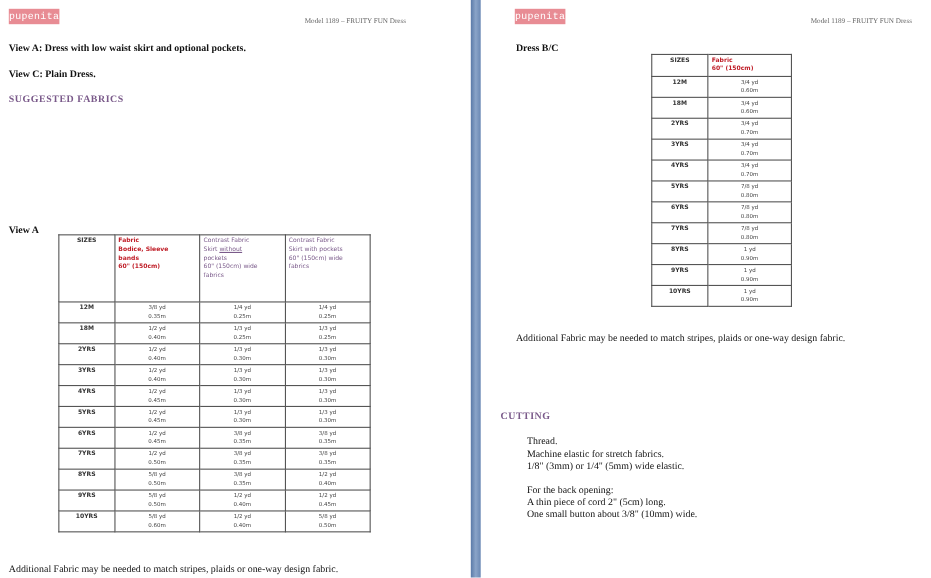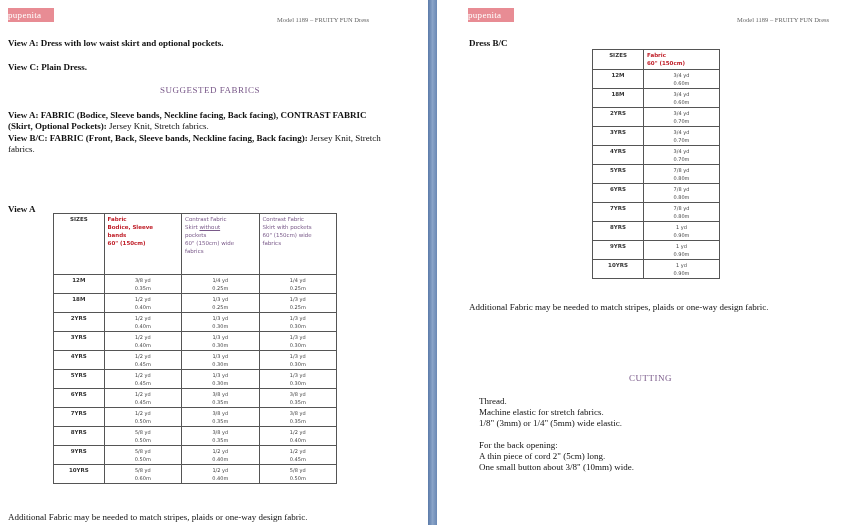--- a/index.html
+++ b/index.html
@@ -2,53 +2,47 @@
 <html><head>
 <meta charset="utf-8">
 <style>
   html, body { margin:0; padding:0; }
   body { width:846px; height:525px; overflow:hidden; background:#fff; position:relative; font-family:"Liberation Serif", serif; }
   .page { position:absolute; top:0; height:525px; background:#fff; overflow:hidden; }
   .page-left { left:0; width:427px; }
   .page-right { left:455px; width:391px; }
   .gutter { position:absolute; left:427px; top:0; width:28px; height:525px; background:#fff; }
   .gutter-bar { position:absolute; left:428px; top:0; width:9px; height:525px; background:linear-gradient(to right,#5a7aa8,#8aa4c8 50%,#6a88b4); }
-  .logo { position:absolute; top:8px; width:46px; height:14px; background:#e88c94; color:#fff; font-family:Liberation Serif, serif; font-size:9px; line-height:14px; letter-spacing:0.3px; }
+  .logo { position:absolute; top:8px; width:46px; height:14px; background:#e88c94; color:#fff; font-family:Liberation Mono, monospace; font-size:9px; line-height:14px; text-align:center; letter-spacing:0.3px; }
   .model { position:absolute; top:16px; font-size:6.5px; color:#666; white-space:nowrap; }
   .red { color:#c0202a; }
   .purple { color:#7a5a8a; }
   .b { font-weight:bold;text-align:right; }
   .txt { position:absolute; font-size:9px; line-height:11px; color:#111; }
-  .heading { position:absolute; font-size:9px; font-weight:normal; color:#7a5a8a; text-align:center; letter-spacing:0.5px; }
+  .heading { position:absolute; font-size:9px; font-weight:bold; color:#7a5a8a; letter-spacing:0.5px; }
   table.fab { position:absolute; border-collapse:collapse; font-family:"DejaVu Sans", sans-serif; }
   table.fab td { border:1px solid #555; font-size:5.5px; line-height:8px; padding:1px 3px; vertical-align:top; }
   table.fab td.size { font-weight:bold; text-align:center; color:#333; font-size:5.5px; }
   table.fab td.val { text-align:center; color:#444; font-size:5px; }
   .hdr-red { color:#c0202a; }
   .hdr-purple { color:#7a5a8a; }
   .u { text-decoration:underline; }
 </style>
 </head>
 <body>
 
 <div class="page page-left">
   <div class="logo" style="left:8px;">pupenita</div>
   <div class="model" style="left:277px;">Model 1189 – FRUITY FUN Dress</div>
 
   <div class="txt red b" style="left:8px; top:38px;">View A: Dress  with low waist skirt and  optional pockets.</div>
   <div class="txt red b" style="left:8px; top:62px;">View C: Plain Dress.</div>
 
   <div class="heading" style="left:8px; width:404px; top:85px;">SUGGESTED FABRICS</div>
 
-  <div class="txt" style="left:8px; top:110px; width:378px;">
-    <span class="b">View A: FABRIC (Bodice,  Sleeve bands, Neckline facing, Back facing),  CONTRAST FABRIC (Skirt,  Optional Pockets):</span><span> Jersey  Knit, Stretch  fabrics.</span>
-  </div>
-  <div class="txt" style="left:8px; top:133px; width:378px;">
-    <span class="b">View B/C:  FABRIC  (Front,  Back,  Sleeve  bands, Neckline facing, Back facing):</span><span> Jersey Knit, Stretch fabrics.</span>
-  </div>
 
   <div class="txt b" style="left:8px; top:204px;">View A</div>
 
   <table class="fab" style="left:53px; top:213px; width:284px;">
     <tbody>
         <tr>
       <td class="size hdr-red" style="width:42px; height:58px;">SIZES</td>
       <td class="hdr-red" style="width:68px; font-weight:bold;">
         <div>Fabric</div>
         <div>Bodice, Sleeve</div>

